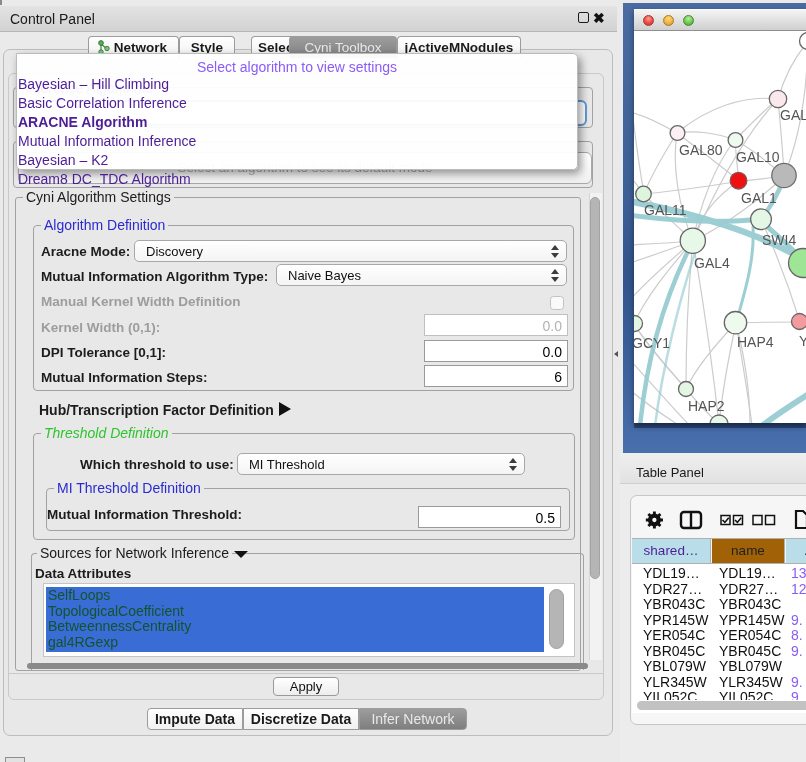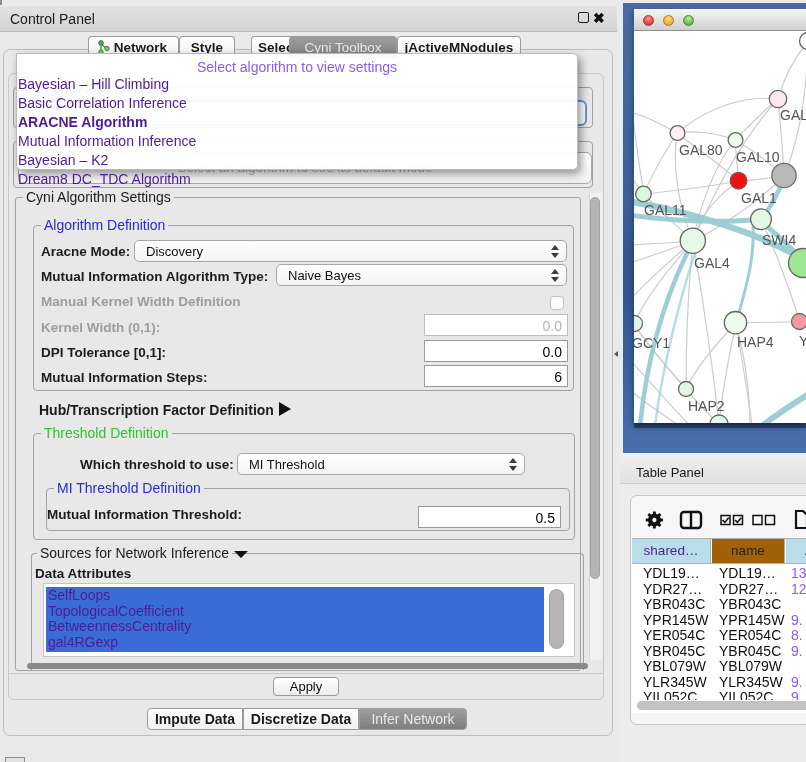--- a/index.html
+++ b/index.html
@@ -84,21 +84,21 @@
     <span class="v">0.0</span>
   </div>
 <div class="lbl" style="position:absolute;left:41px;top:370px;">Mutual Information Steps:</div>
 <div class="field" style="left:424px;top:365px;width:144px;height:22px;">
     <span class="v">6</span>
   </div>
 
 <div class="lbl" style="position:absolute;left:39px;top:402px;font-size:14px;">Hub/Transcription Factor Definition</div>
 <div class="abs" style="left:279px;top:402px;width:0;height:0;border-left:12px solid #111;border-top:7.5px solid transparent;border-bottom:7.5px solid transparent;"></div>
 
-<div class="grp" style="left:33px;top:433px;width:542px;height:107px;">
+<div class="grp" style="left:33px;top:433px;width:542px;height:107px;font-style:italic;">
   <div class="gt" style="left:7px;color:#2ec42e;">Threshold Definition</div>
 </div>
 <div class="lbl" style="position:absolute;left:80px;top:457px;">Which threshold to use:</div>
 <div class="combo" style="left:237px;top:453px;width:288px;height:22px;">
     <span class="tx">MI Threshold</span>
     <span class="ar"></span>
   </div>
 
 <div class="grp" style="left:46px;top:488px;width:524px;height:43px;">
   <div class="gt" style="left:7px;color:#2a2ad0;">MI Threshold Definition</div>
@@ -108,21 +108,21 @@
     <span class="v">0.5</span>
   </div>
 
 <div class="grp" style="left:31px;top:553px;width:553px;height:117px;border-bottom:none;border-radius:4px 4px 0 0;">
   <div class="gt" style="left:5px;color:#1c1c1c;">Sources for Network Inference</div>
 </div>
 <div class="abs" style="left:234px;top:551px;width:0;height:0;border-top:7.5px solid #111;border-left:7px solid transparent;border-right:7px solid transparent;z-index:5;"></div>
 <div class="lbl" style="position:absolute;left:35px;top:566px;">Data Attributes</div>
 <div class="abs" style="left:43px;top:583px;width:532px;height:74px;background:#fff;border:1px solid #c4c4c4;">
   <div class="abs" style="left:2px;top:3px;width:498px;height:65px;background:#3a6cd6;"></div>
-  <div class="abs" style="left:4px;top:4px;font-size:14px;color:#4c1d95;line-height:15.5px;">SelfLoops<br>TopologicalCoefficient<br>BetweennessCentrality<br>gal4RGexp</div>
+  <div class="abs" style="left:4px;top:4px;font-size:14px;color:#14532d;line-height:15.5px;">SelfLoops<br>TopologicalCoefficient<br>BetweennessCentrality<br>gal4RGexp</div>
   <div class="abs" style="left:505px;top:5px;width:15px;height:60px;background:#b5b5b5;border-radius:8px;border:1px solid #a0a0a0;"></div>
 </div>
 
 <div class="abs" style="left:27px;top:663px;width:561px;height:5.5px;background:#8a8a8a;border-radius:3px;"></div>
 
 <div class="abs" style="left:589px;top:193px;width:13px;height:467px;background:#f2f2f2;border-left:1px solid #d5d5d5;"></div>
 <div class="abs" style="left:590px;top:197px;width:10px;height:382px;background:#b5b5b5;border:1px solid #a3a3a3;border-radius:6px;"></div>
 
 <div class="abs" style="left:9px;top:673px;width:594px;height:1px;background:#c9c9c9;"></div>
 <div class="abs" style="left:273px;top:677px;width:66px;height:19px;background:linear-gradient(#fff,#ededed);border:1px solid #9a9a9a;border-radius:4px;text-align:center;font-size:13px;color:#111;line-height:17px;">Apply</div>

